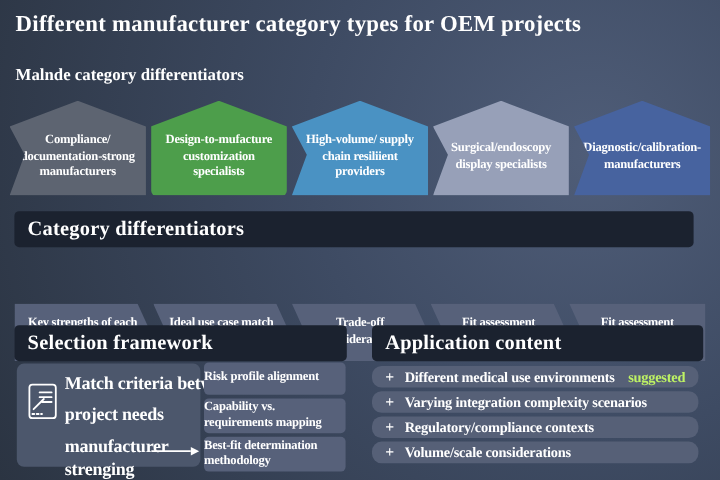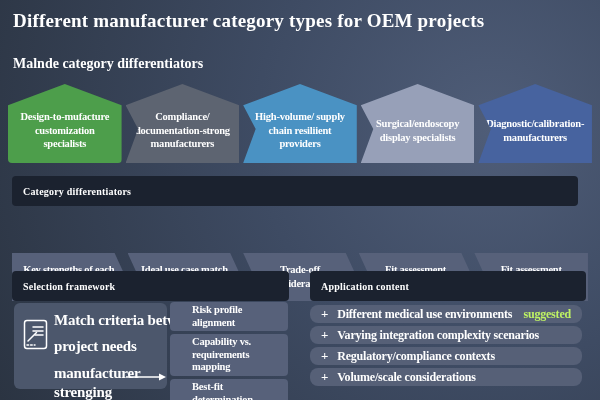--- a/index.html
+++ b/index.html
@@ -17,21 +17,21 @@
     flex:1;box-sizing:border-box;display:flex;align-items:center;justify-content:center;
     text-align:center;font-size:10.5px;font-weight:700;line-height:1.3;letter-spacing:-.2px;
     padding:19px 5px 5px;
     clip-path:polygon(0 27%,50% 0,100% 27%,100% 100%,0 100%,11% 57%);
   }
   .pentagon.no-notch{clip-path:polygon(0 27%,50% 0,100% 27%,100% 100%,0 100%);border-radius:4px;}
 
   
   .section-bar{
     position:absolute;height:25px;border-radius:4px;display:flex;align-items:center;
-    padding:15px 11px;box-sizing:border-box;font-size:10px;font-weight:700;letter-spacing:.2px;
+    padding:15px 11px;box-sizing:border-box;font-size:17px;font-weight:700;letter-spacing:.2px;
   }
   .bar-cat{left:12px;top:176px;width:566px;}
   .bar-sel{left:12px;top:271px;width:277px;}
   .bar-app{left:310px;top:271px;width:276px;}
 
   
   .chevron-row{position:absolute;left:12px;top:205px;width:576px;height:48px;display:flex;gap:2px;margin-top:48px;}
   .chevron{
     flex:1;box-sizing:border-box;display:flex;align-items:center;justify-content:center;
     text-align:center;font-size:10.5px;font-weight:700;line-height:1.3;letter-spacing:-.25px;
@@ -47,21 +47,21 @@
     background:#4c576c;box-sizing:border-box;
   }
   .doc-icon{position:absolute;left:9px;top:16px;}
   .criteria{position:absolute;left:40px;top:9px;font-size:15px;font-weight:700;letter-spacing:-.2px;}
   .criteria .c-line{white-space:nowrap;margin-bottom:9px;}
   .criteria .c-line.wrap{white-space:normal;width:92px;line-height:1.25;margin-bottom:4px;}
   .fw-arrow{position:absolute;left:126px;top:368px;}
   .outputs{position:absolute;left:170px;top:302px;width:118px;display:flex;flex-direction:column;gap:3px;}
   .output-box{
     background:#57617a;border-radius:4px;box-sizing:border-box;min-height:27px;
-    display:flex;align-items:center;padding:2px 22px;font-size:10.5px;font-weight:700;line-height:1.2;
+    display:flex;align-items:center;padding:2px 0;font-size:10.5px;font-weight:700;line-height:1.2;
     letter-spacing:-.2px;
   }
 
   
   .app-list{position:absolute;left:310px;top:305px;width:272px;display:flex;flex-direction:column;gap:3px;}
   .app-row{
     background:#566077;border-radius:8px;height:18px;display:flex;align-items:center;
     padding:0 11px;font-size:12px;font-weight:700;gap:9px;letter-spacing:-.2px;
   }
   .plus{font-size:13px;font-weight:700;}
@@ -69,22 +69,22 @@
 </style>
 </head>
 <body>
 
 <div class="slide">
 
   <div class="title">Different manufacturer category types for OEM projects</div>
   <div class="subtitle">Malnde category differentiators</div>
 
   <div class="pentagon-row">
+    <div class="pentagon" style="background: rgb(93, 100, 113);">Compliance/ documentation-strong manufacturers</div>
     <div class="pentagon no-notch" style="background: rgb(77, 158, 75);">Design-to-mufacture customization specialists</div>
-    <div class="pentagon" style="background: rgb(93, 100, 113);">Compliance/ documentation-strong manufacturers</div>
     <div class="pentagon" style="background: rgb(74, 146, 195);">High-volume/ supply chain resiliient providers</div>
     <div class="pentagon" style="background: rgb(151, 160, 184);">Surgical/endoscopy display specialists</div>
     <div class="pentagon" style="background: rgb(71, 99, 159);">Diagnostic/calibration- manufacturers</div>
   </div>
 
   <div class="section-bar bar-cat" style="background: rgb(27, 34, 47);">Category differentiators</div>
 
   <div class="chevron-row">
     <div class="chevron first" style="background: rgb(87, 97, 122);">Key strengths of each manufacturer type</div>
     <div class="chevron" style="background: rgb(87, 97, 122);">Ideal use case match for each category</div>

